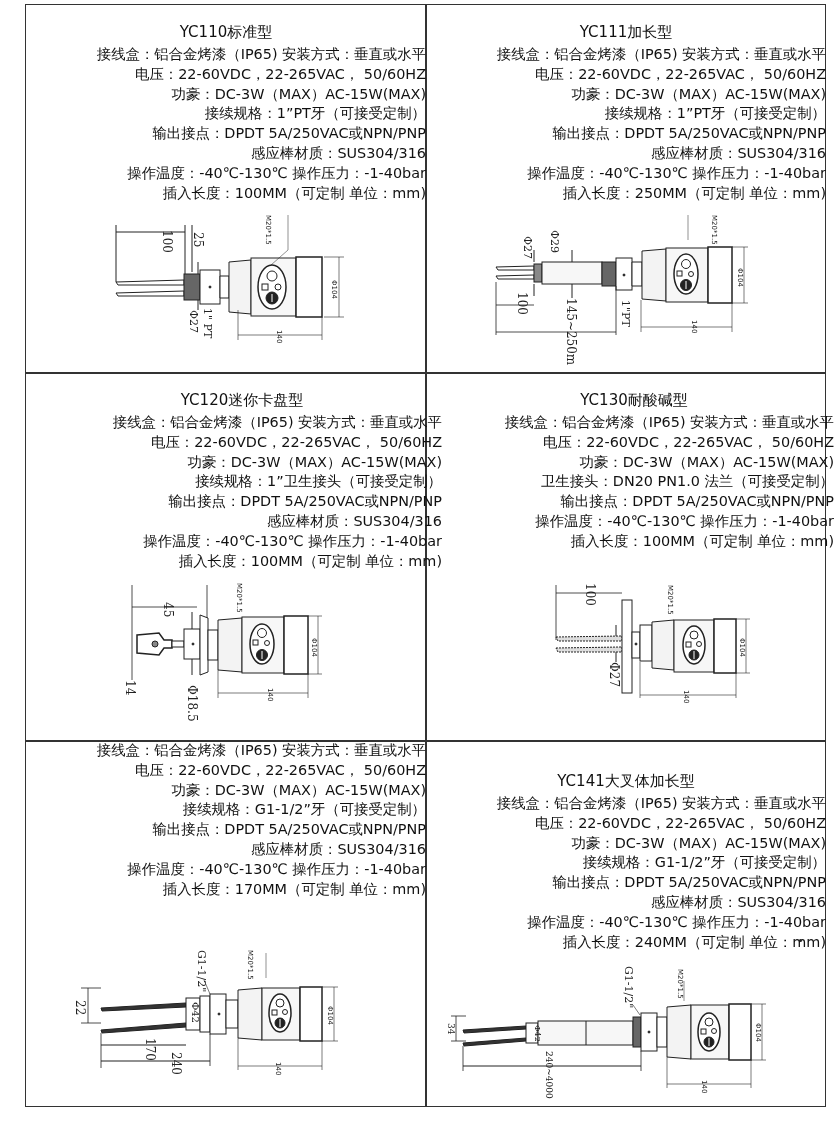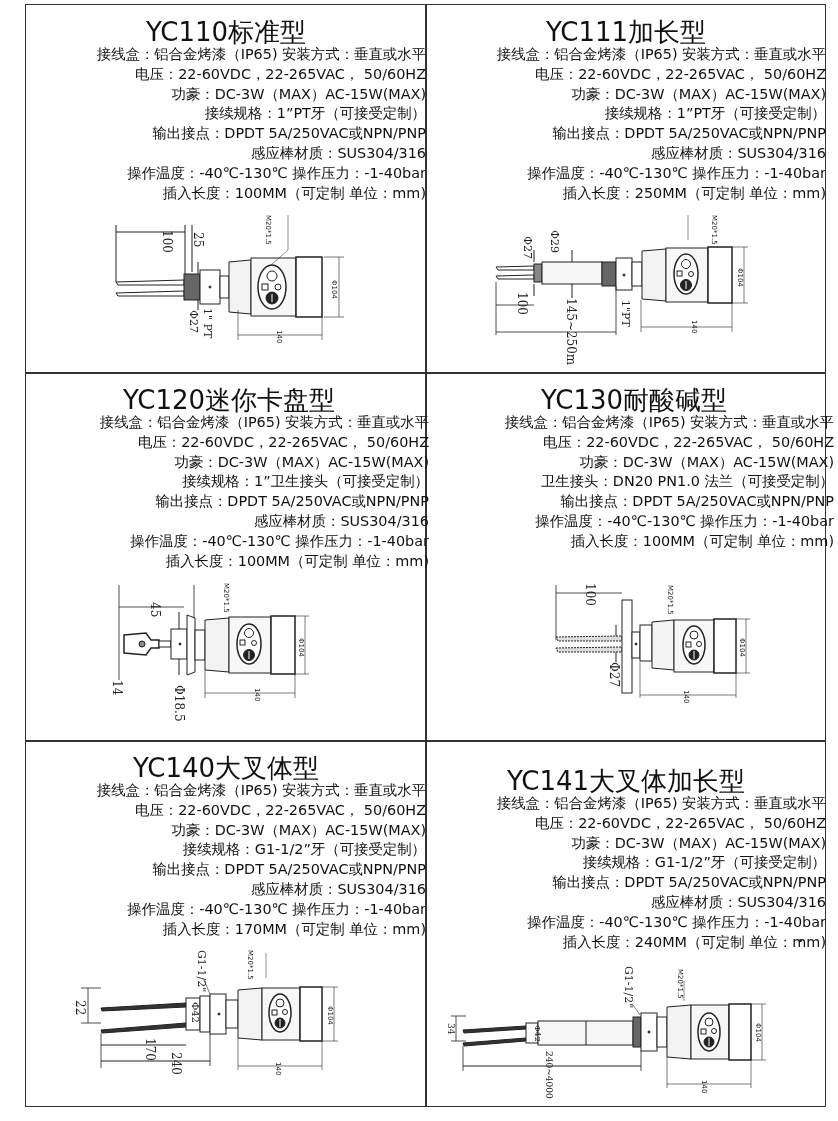--- a/index.html
+++ b/index.html
@@ -3,21 +3,21 @@
 <meta charset="utf-8">
 <style>
   html, body { margin:0; padding:0; background:#ffffff; }
   body { width:838px; height:1121px; position:relative; overflow:hidden;
          font-family:"DejaVu Sans","Liberation Sans",sans-serif; color:#111; }
   .grid { position:absolute; left:25px; top:4px; width:801px; height:1103px;
           border:1.5px solid #333; box-sizing:border-box; }
   .vline { position:absolute; left:399px; top:0; bottom:0; width:1.5px; background:#333; }
   .hline { position:absolute; left:0; right:0; height:1.5px; background:#333; }
   .cell { position:absolute; width:400px; box-sizing:border-box; overflow:hidden; }
-  .title { text-align:center; font-size:26px; line-height:26px; margin-top:14px; letter-spacing:0px; }
+  .title { text-align:center; font-size:15px; line-height:26px; margin-top:14px; letter-spacing:0px; }
   .specs { margin:0 0 0 13px; padding:0; list-style:none;text-align:right; }
   .specs li { font-size:14.4px; line-height:19.8px; white-space:nowrap; }
   .drawing { position:absolute; left:0; width:400px; }
   .drawing svg { display:block; }
   .dim { font-family:"DejaVu Serif","Liberation Serif",serif; fill:#222; }
   .dimsm { font-family:"DejaVu Sans","Liberation Sans",sans-serif; fill:#222; }
   .stray-dot { position:absolute; width:3px; height:3px; background:#222; border-radius:50%; }
 </style>
 </head>
 <body>
@@ -145,21 +145,21 @@
         <text class="dimsm" font-size="7" transform="translate(286 5) rotate(90)">M20*1.5</text>
         <text class="dimsm" font-size="7" transform="translate(312 58) rotate(90)">Φ104</text>
         <text class="dim" font-size="12" transform="translate(92 82) rotate(90)">100</text>
         <text class="dim" font-size="12" transform="translate(141 88) rotate(90)">145~250mm</text>
         <text class="dim" font-size="11" transform="translate(196 90) rotate(90)">1"PT</text>
         <text class="dimsm" font-size="7" transform="translate(266 110) rotate(90)">140</text>
       </svg>
     </div>
   </div>
 
-  <div class="cell" style="left:3px;top:368px;height:414px">
+  <div class="cell" style="left:16px;top:368px;height:414px">
     <div class="title">YC120迷你卡盘型</div>
     <ul class="specs">
       <li>接线盒：铝合金烤漆（IP65) 安装方式：垂直或水平</li>
       <li>电压：22-60VDC，22-265VAC， 50/60HZ</li>
       <li>功豪：DC-3W（MAX）AC-15W(MAX)</li>
       <li>接续规格：1”卫生接头（可接受定制）</li>
       <li>输出接点：DPDT 5A/250VAC或NPN/PNP</li>
       <li>感应棒材质：SUS304/316</li>
       <li>操作温度：-40℃-130℃   操作压力：-1-40bar</li>
       <li>插入长度：100MM（可定制 单位：mm)</li>
@@ -248,21 +248,20 @@
         <text class="dim" font-size="12" transform="translate(152 3) rotate(90)">100</text>
         <text class="dimsm" font-size="7" transform="translate(234 5) rotate(90)">M20*1.5</text>
         <text class="dimsm" font-size="7" transform="translate(306 58) rotate(90)">Φ104</text>
         <text class="dim" font-size="12" transform="translate(176 82) rotate(90)">Φ27</text>
         <text class="dimsm" font-size="7" transform="translate(250 110) rotate(90)">140</text>
       </svg>
     </div>
   </div>
 
   <div class="cell" style="left:0;top:736px;height:367px">
-    <div class="title">YC140大叉体型</div>
     <ul class="specs">
       <li>接线盒：铝合金烤漆（IP65) 安装方式：垂直或水平</li>
       <li>电压：22-60VDC，22-265VAC， 50/60HZ</li>
       <li>功豪：DC-3W（MAX）AC-15W(MAX)</li>
       <li>接续规格：G1-1/2”牙（可接受定制）</li>
       <li>输出接点：DPDT 5A/250VAC或NPN/PNP</li>
       <li>感应棒材质：SUS304/316</li>
       <li>操作温度：-40℃-130℃   操作压力：-1-40bar</li>
       <li>插入长度：170MM（可定制 单位：mm)</li>
     </ul>

